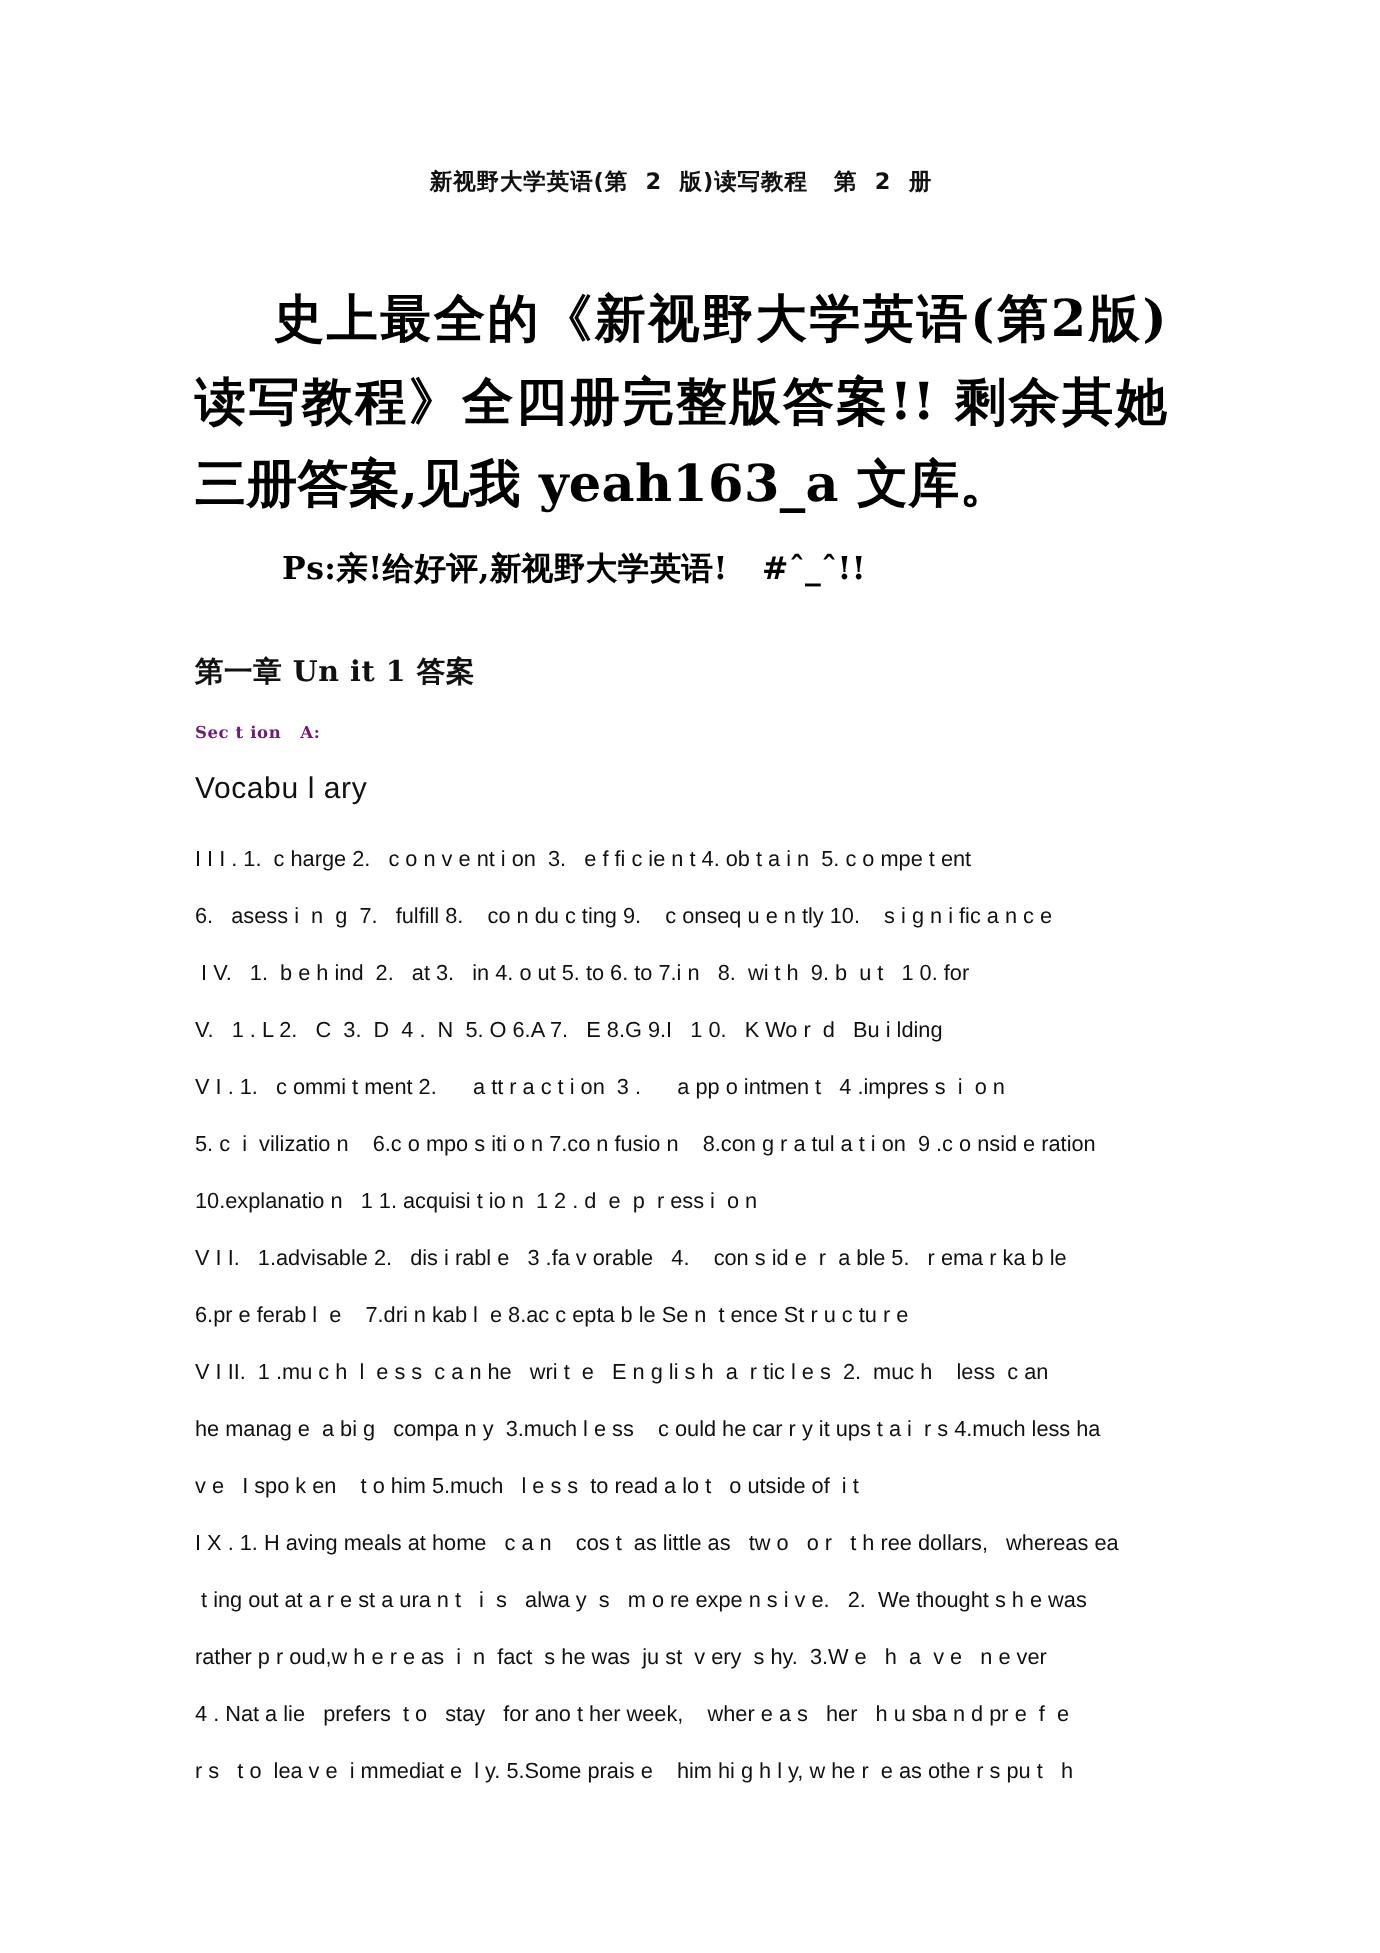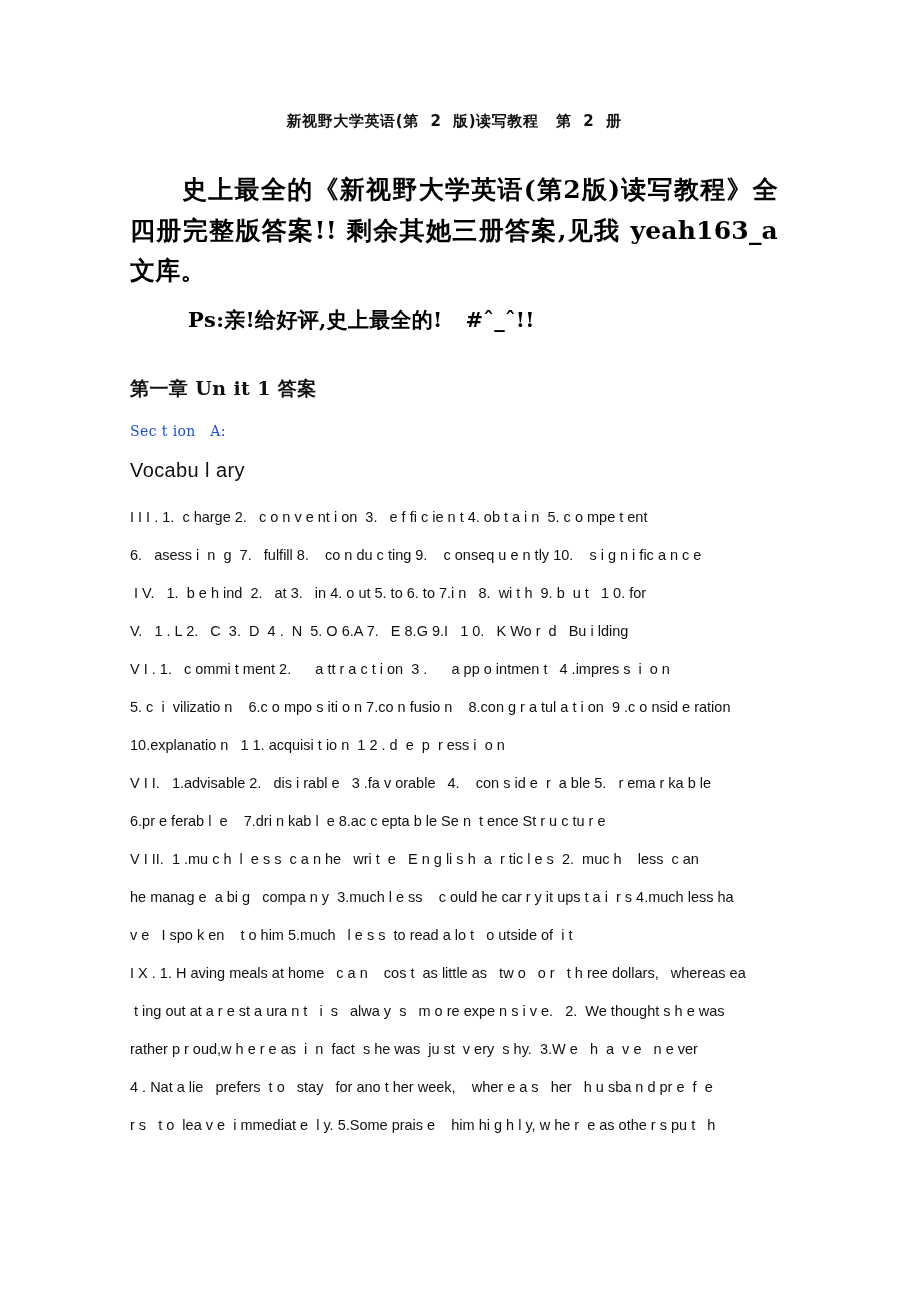--- a/index.html
+++ b/index.html
@@ -32,23 +32,23 @@
     font-weight: 600;
     letter-spacing: 0.6px;
     color: #111;
     padding-top: 112px;
     line-height: 1.2;
     white-space: pre;
   }
 
   
   .title-block {
-    margin-top: 40px;
+    margin-top: 56px;
     font-family: "DejaVu Serif", "Liberation Serif", serif;
-    font-size: 25px;
+    font-size: 34px;
     font-weight: 700;
     line-height: 1.62;
     color: #000;
     letter-spacing: 0.2px;
     text-indent: 52px;
     text-align: justify;
     white-space: normal;
   }
 
   .ps-line {
@@ -68,23 +68,23 @@
     font-family: "DejaVu Serif", "Liberation Serif", serif;
     font-size: 19px;
     font-weight: 700;
     color: #111;
     letter-spacing: 0.4px;
     white-space: pre;
   }
   .section-heading {
     margin-top: 21px;
     font-family: "DejaVu Serif", "Liberation Serif", serif;
-    font-size: 14px;
-    font-weight: 400;
-    color: #1d4ed8;
+    font-size: 11px;
+    font-weight: 700;
+    color: #701a75;
     letter-spacing: 0.4px;
     white-space: pre;
   }
   .subsection-heading {
     margin-top: 20px;
     font-family: "Liberation Sans", "DejaVu Sans", sans-serif;
     font-size: 20px;
     font-weight: 400;
     color: #111;
     letter-spacing: 0.4px;
@@ -109,21 +109,21 @@
 </style>
 </head>
 <body>
 
 <div class="page">
 
   <div class="running-header">新视野大学英语(第  2  版)读写教程   第  2  册</div>
 
   <div class="title-block">史上最全的《新视野大学英语(第2版)读写教程》全四册完整版答案!!  剩余其她三册答案,见我 yeah163_a 文库。</div>
 
-  <div class="ps-line">Ps:亲!给好评,史上最全的!   #ˆ_ˆ!!</div>
+  <div class="ps-line">Ps:亲!给好评,新视野大学英语!   #ˆ_ˆ!!</div>
 
   <div class="chapter-heading">第一章 Un it 1 答案</div>
 
   <div class="section-heading">Sec t ion   A:</div>
 
   <div class="subsection-heading">Vocabu l ary</div>
 
   <div class="answer-body">
     <div class="answer-line">I I I . 1.  c harge 2.   c o n v e nt i on  3.   e f fi c ie n t 4. ob t a i n  5. c o mpe t ent</div>
     <div class="answer-line">6.   asess i  n  g  7.   fulfill 8.    co n du c ting 9.    c onseq u e n tly 10.    s i g n i fic a n c e</div>

